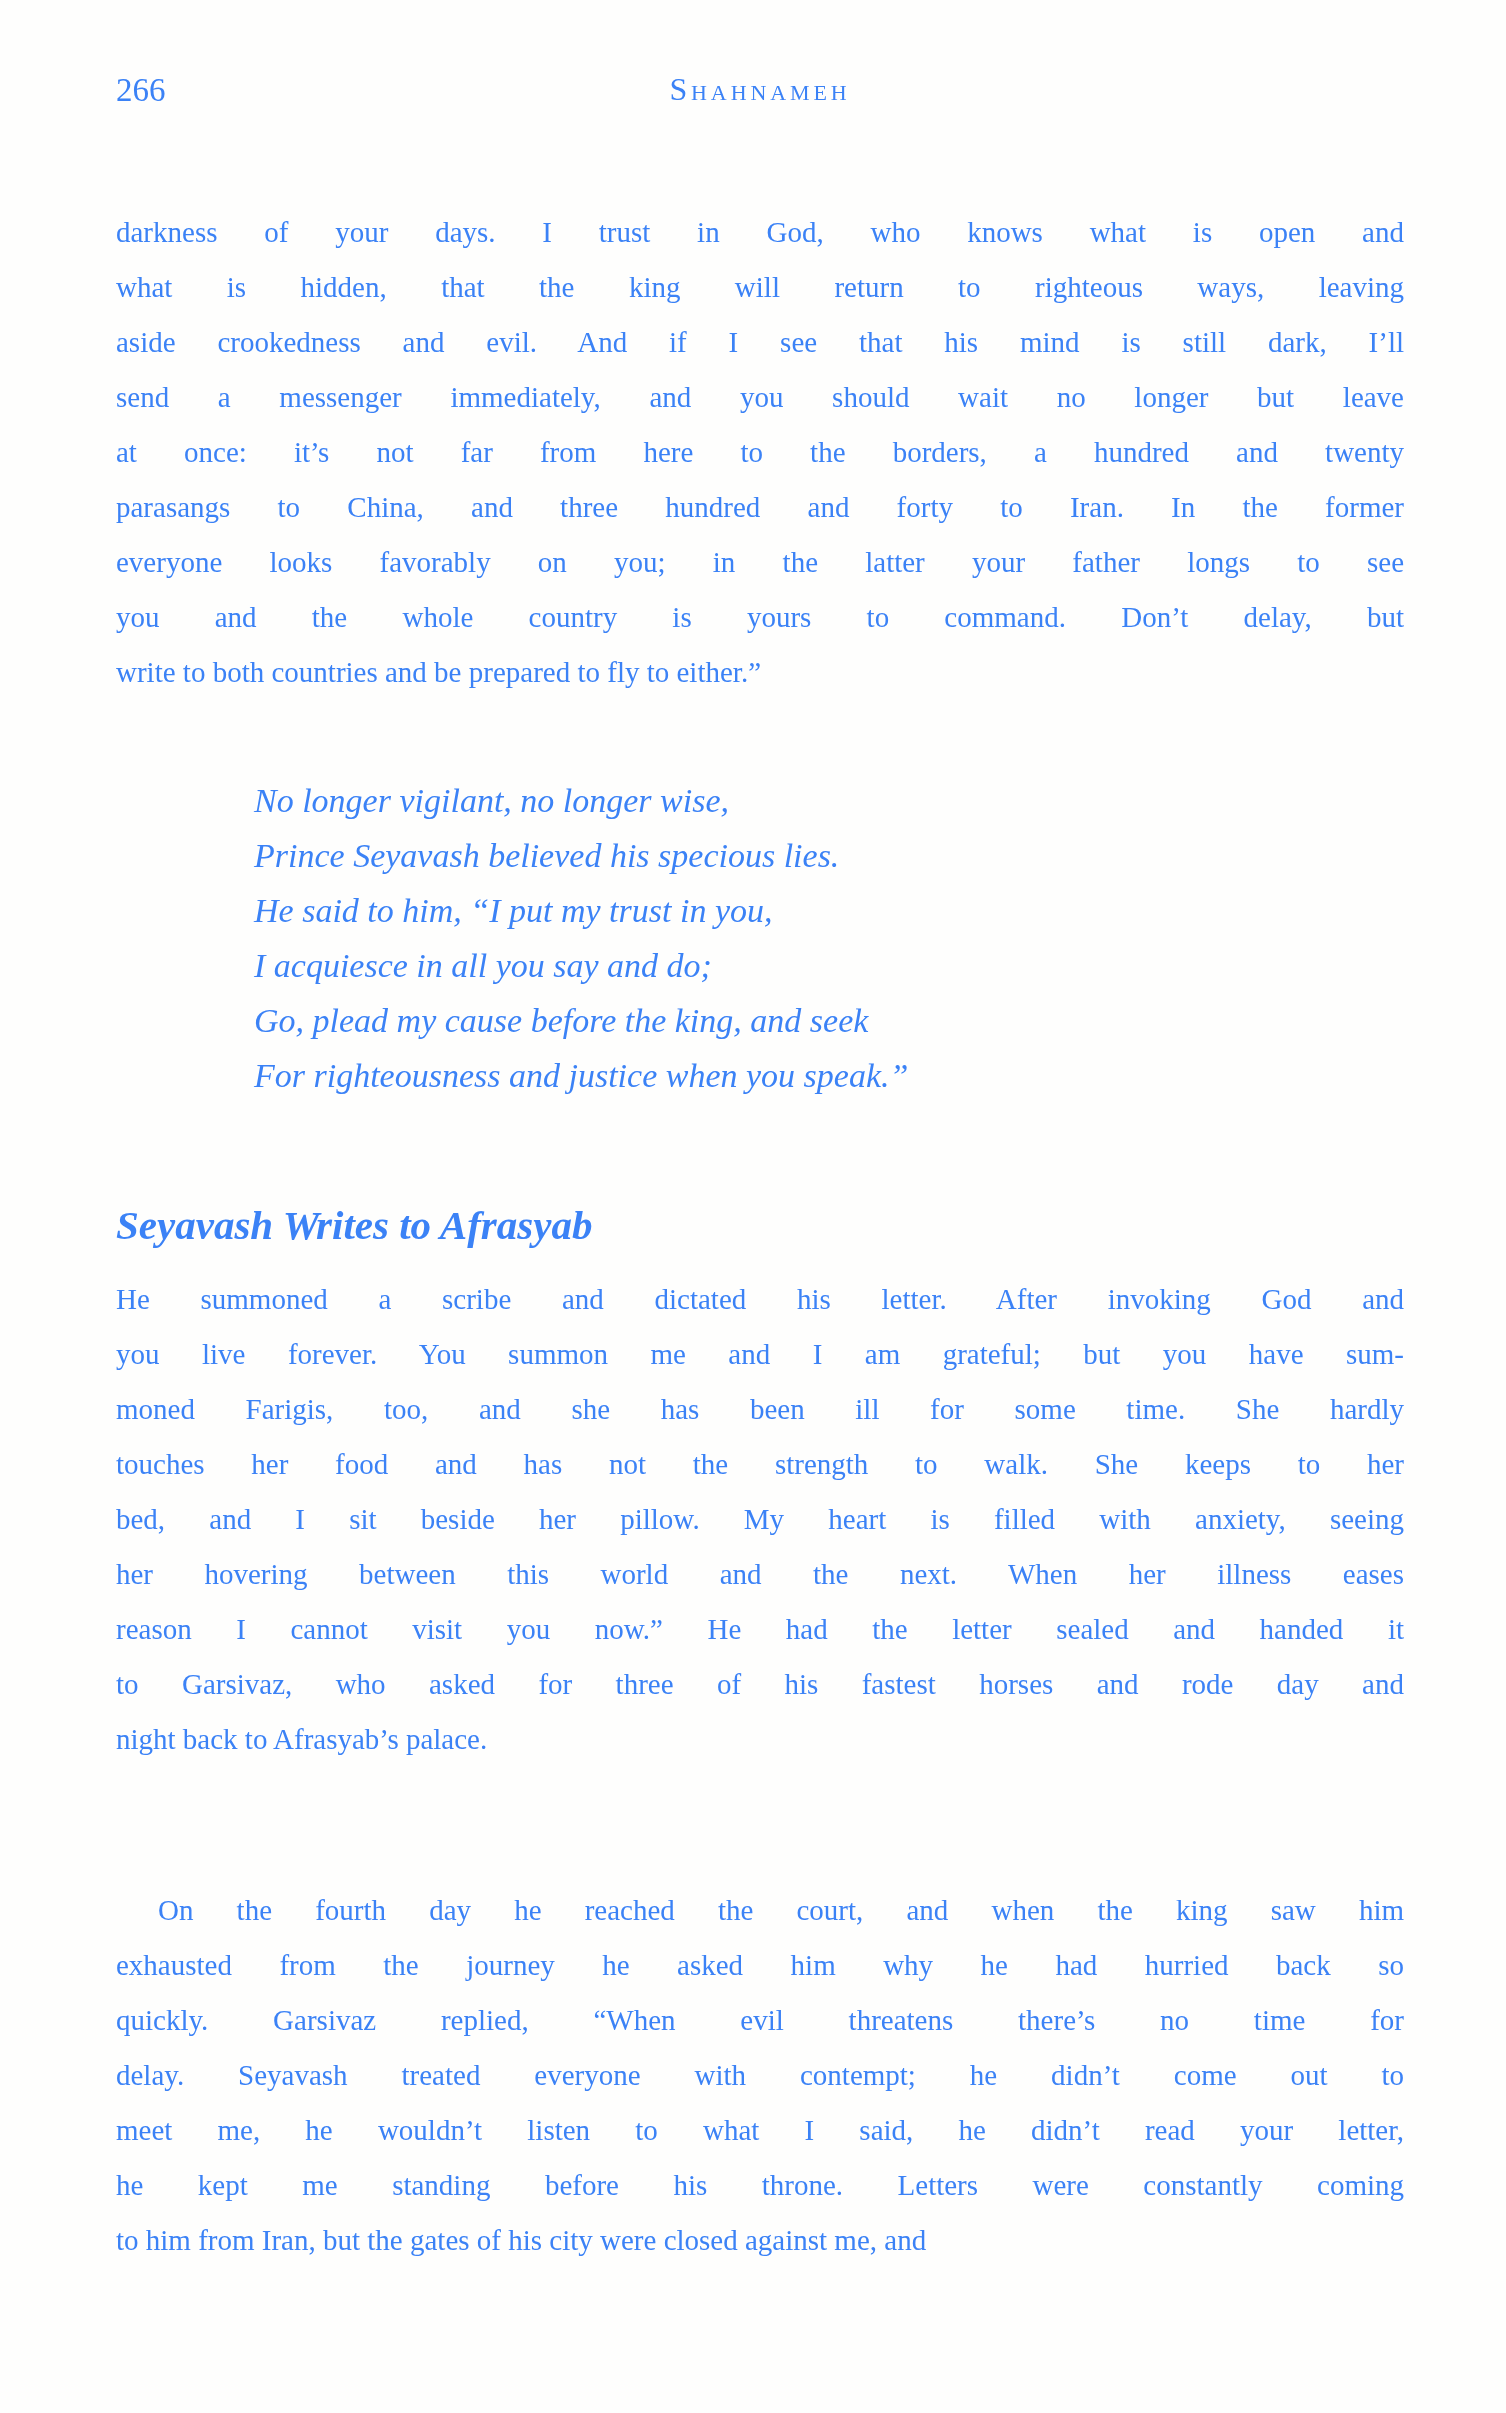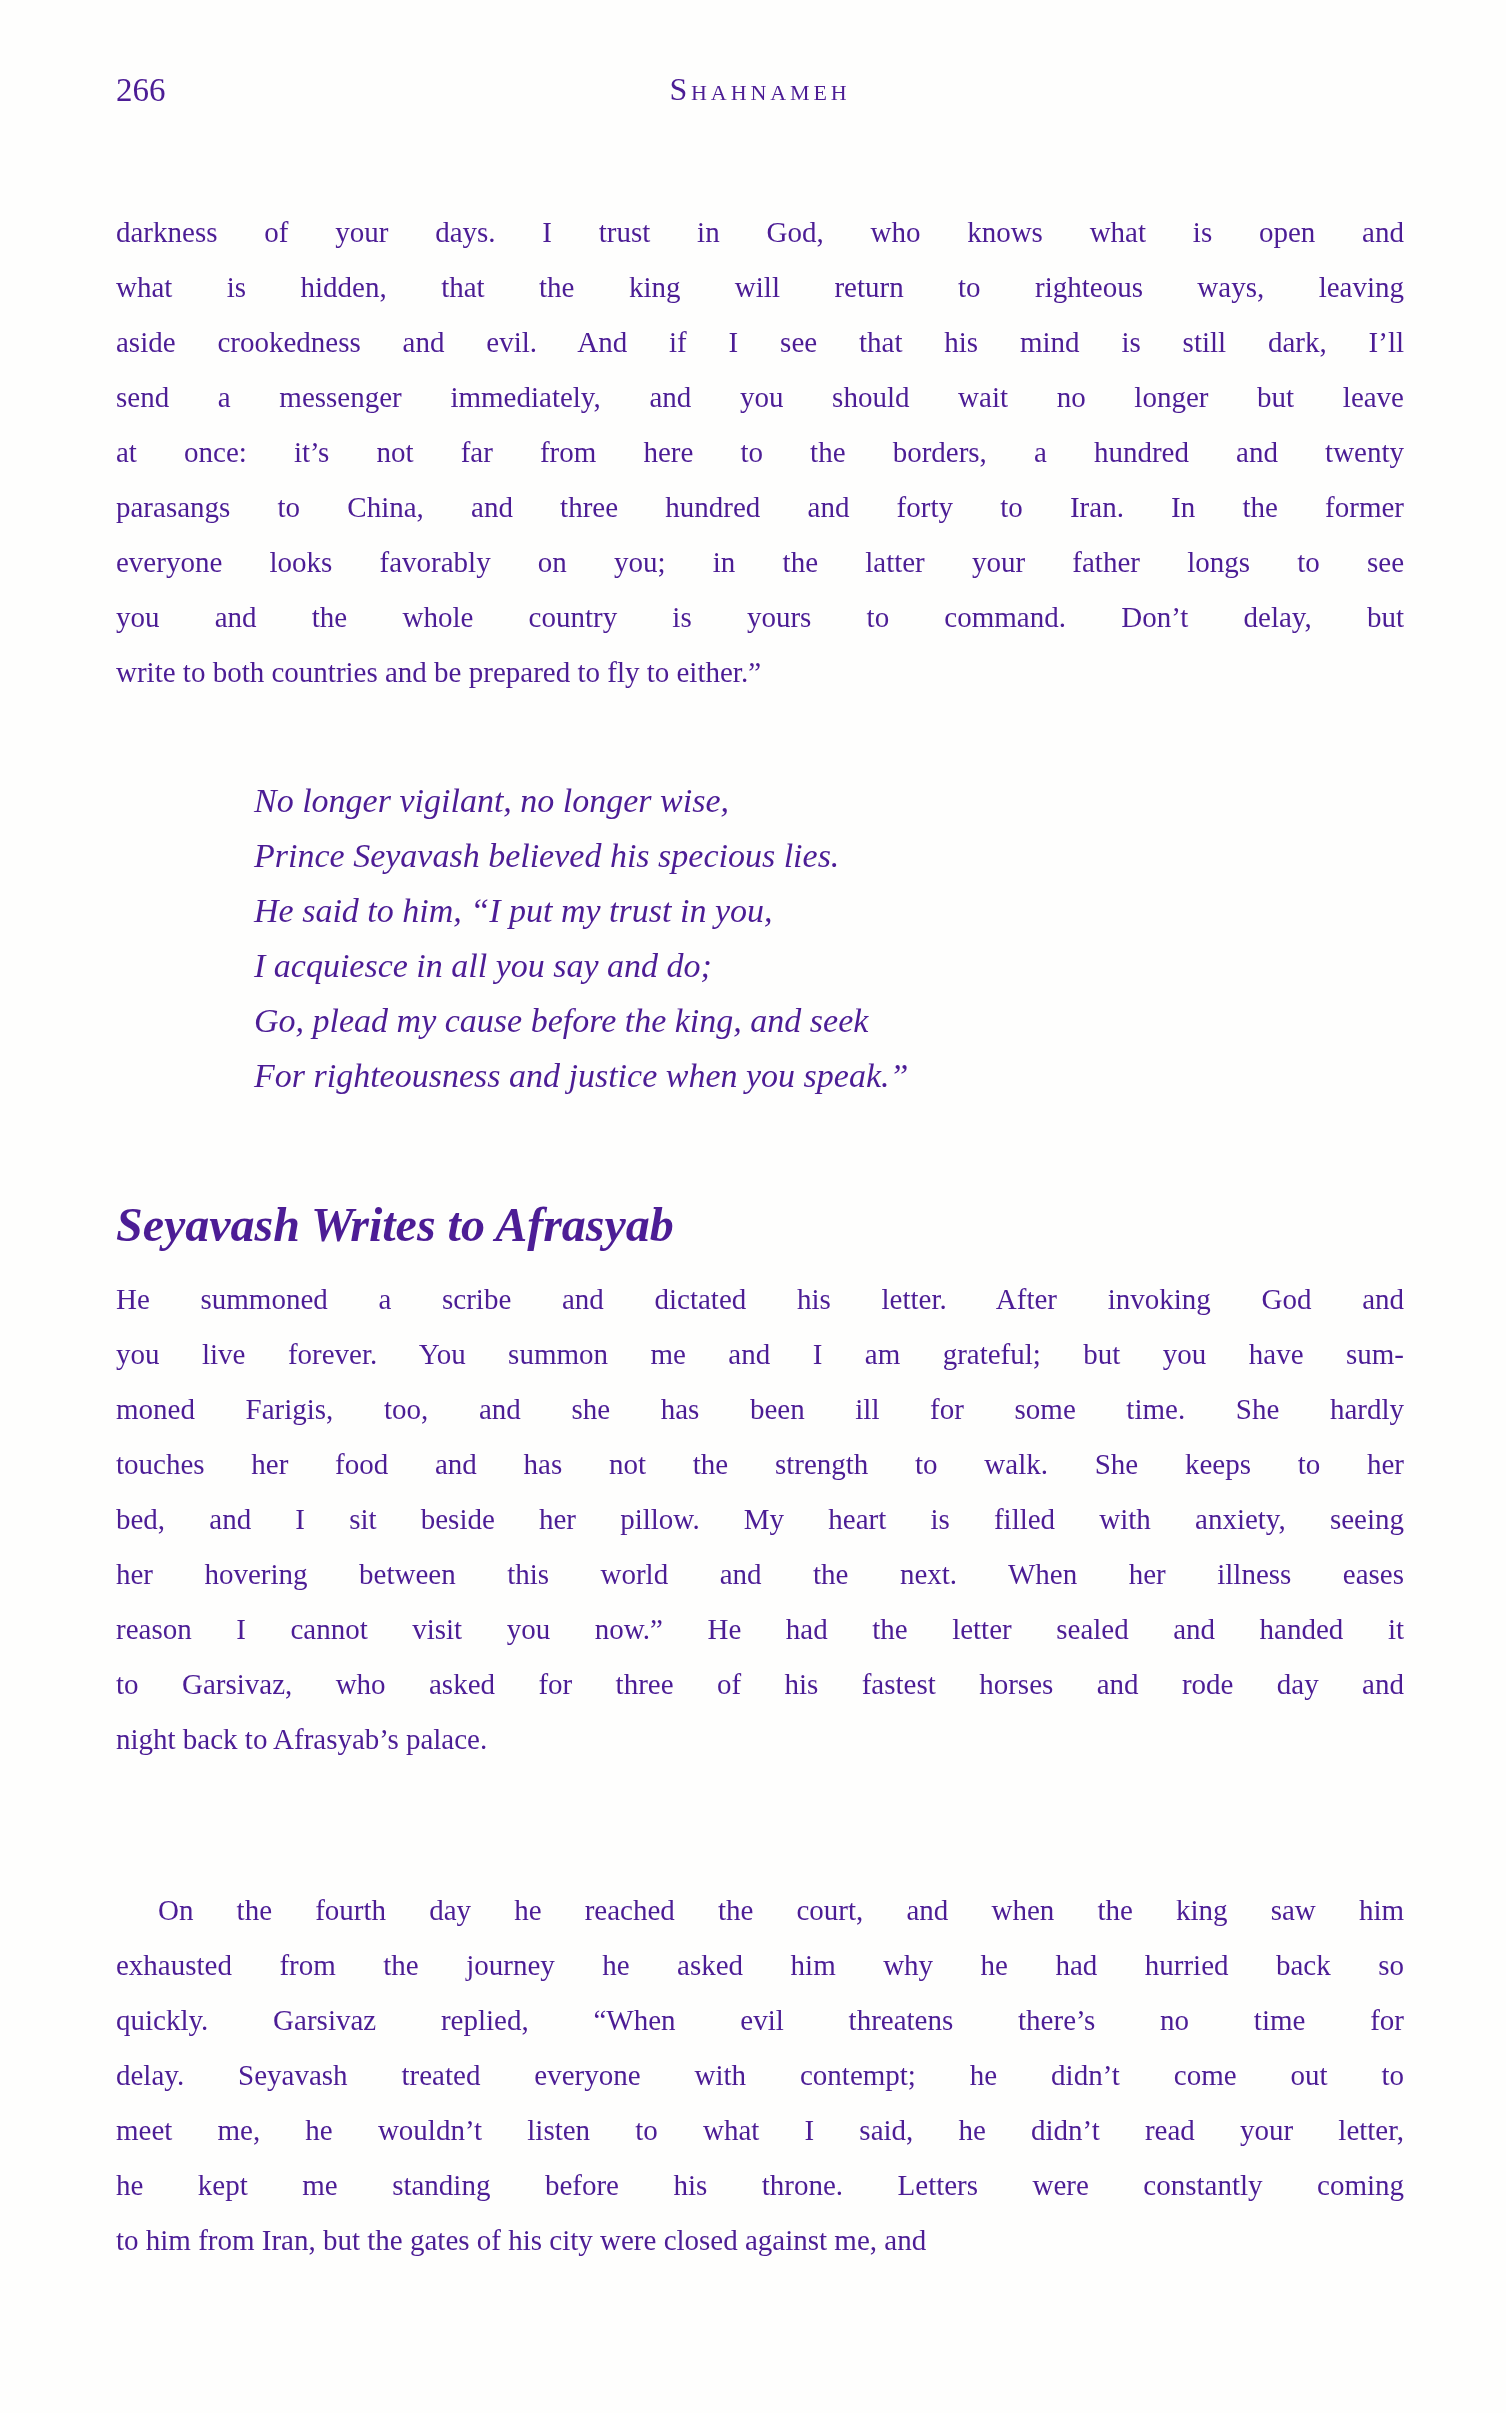--- a/index.html
+++ b/index.html
@@ -6,21 +6,21 @@
     margin: 0;
     padding: 0;
     background: #e8e8e8;
   }
   .page {
     position: relative;
     width: 1506px;
     height: 2413px;
     margin: 0 auto;
     background: #fefefd;
-    color: #4c1d95;
+    color: #3b82f6;
     font-family: "Liberation Serif", serif;
     overflow: hidden;
   }
   .header {
     position: absolute;
     left: 116px;
     top: 69px;
     width: 1288px;
     height: 47px;
   }
@@ -63,21 +63,21 @@
     width: 1030px;
     font-size: 34px;
     line-height: 55px;
     font-style: italic;
   }
   .heading {
     position: absolute;
     left: 116px;
     top: 1201px;
     margin: 0;
-    font-size: 48px;
+    font-size: 41px;
     line-height: 48px;
     font-style: italic;
     font-weight: bold;
   }
   .p2 { top: 1272px; }
   .p3 { top: 1883px; }
 </style>
 </head>
 <body>
 

